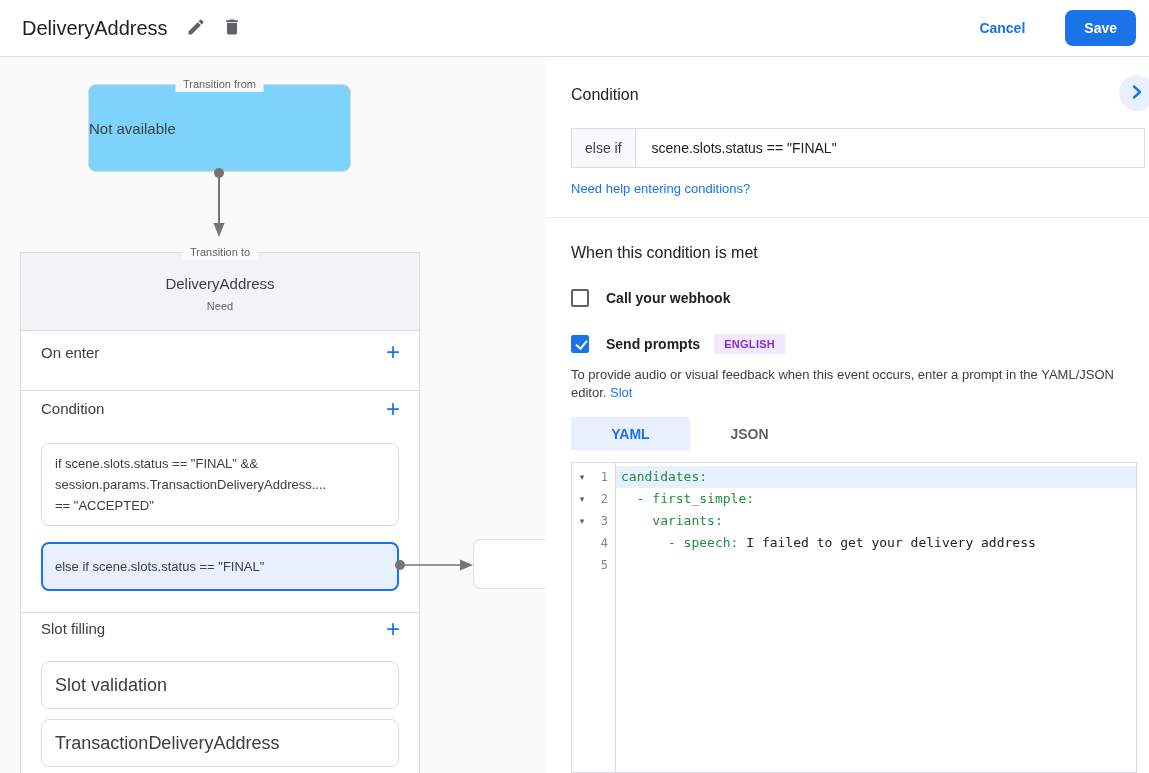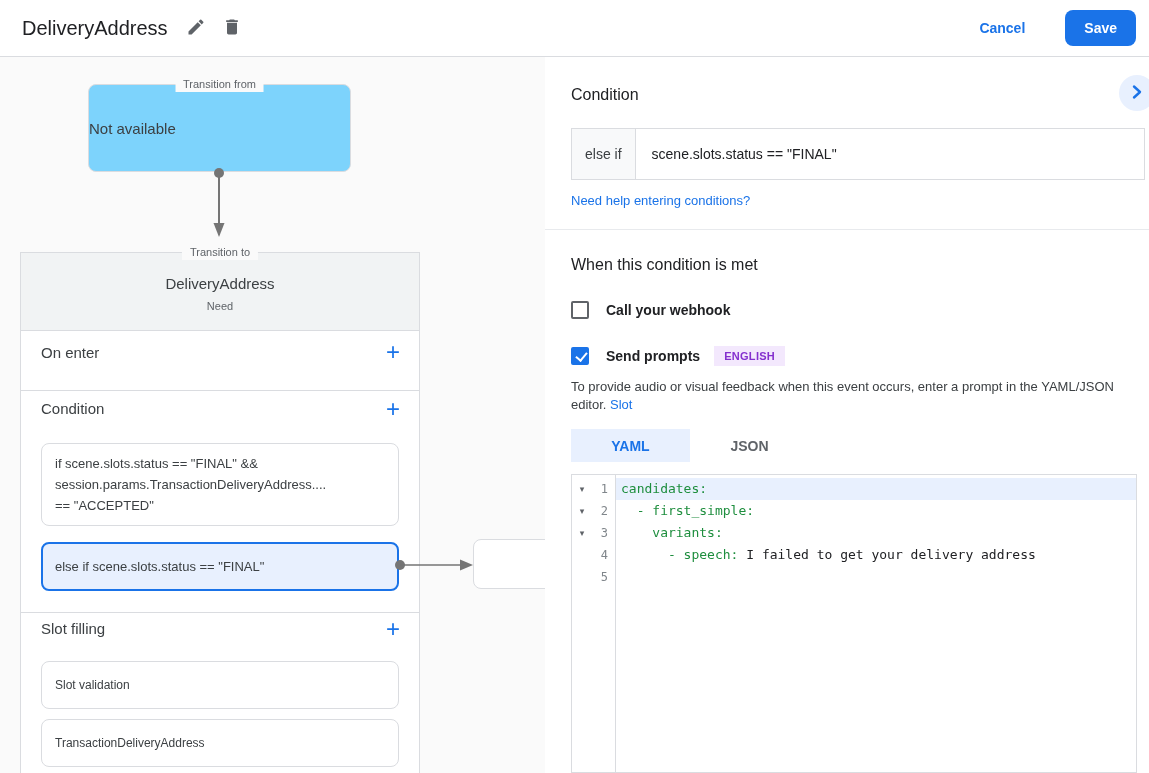--- a/index.html
+++ b/index.html
@@ -78,40 +78,40 @@
     margin:0 20px; border:1px solid #dadce0; border-radius:8px; background:#fff;
     padding:9px 13px; font-size:13px; line-height:21px; color:#3c4043; white-space:pre-line;
   }
   .cbox.selected {
     margin-top:16px; border:2px solid #1a73e8; background:#e8f0fe;
     padding:12px 12px; white-space:normal; cursor:pointer;
   }
   .slot-box {
     margin:0 20px 10px; height:48px; border:1px solid #dadce0; border-radius:8px;
     background:#fff; display:flex; align-items:center; padding-left:13px;
-    font-size:12px; color:#3c4043; cursor:pointer;
+    font-size:18px; color:#3c4043; cursor:pointer;
   }
   .ghost-box {
     position:absolute; left:473px; top:482px; width:92px; height:50px;
     background:#fff; border:1px solid #dadce0; border-radius:8px;
   }
 
   
   .panel {
     position:absolute; top:57px; left:545px; width:604px; bottom:0; background:#fff;
     display:flex; flex-direction:column;
   }
   .panel-title { margin:29px 12px 0 26px; font-size:16px; font-weight:400; color:#202124; }
   .chevron-btn {
     position:absolute; left:574px; top:18px; width:36px; height:36px; border-radius:50%;
     background:#e8f0fe; border:none; display:flex; align-items:center; justify-content:center;
     cursor:pointer; padding:0;
   }
   .cond-row {
-    margin:24px 4px 0 26px; height:52px; border:1px solid #dadce0;
+    margin:24px 4px 0 26px; height:40px; border:1px solid #dadce0;
     display:flex; align-items:stretch; flex:none;
   }
   .cond-prefix {
     background:#f8f9fa; border-right:1px solid #dadce0; display:flex; align-items:center;
     padding:0 13px; font-size:14px; color:#3c4043; flex:none;
   }
   .cond-value { flex:1; display:flex; align-items:center; padding:0 16px; font-size:14px; color:#202124; }
   .help-link { margin:13px 12px 0 26px; font-size:13px; color:#1a73e8; cursor:pointer; align-self:flex-start; }
   .panel-divider { margin-top:21px; border-top:1px solid #e8eaed; flex:none; }
   .met-title { margin:26px 12px 0 26px; font-size:16px; font-weight:400; color:#202124; }

